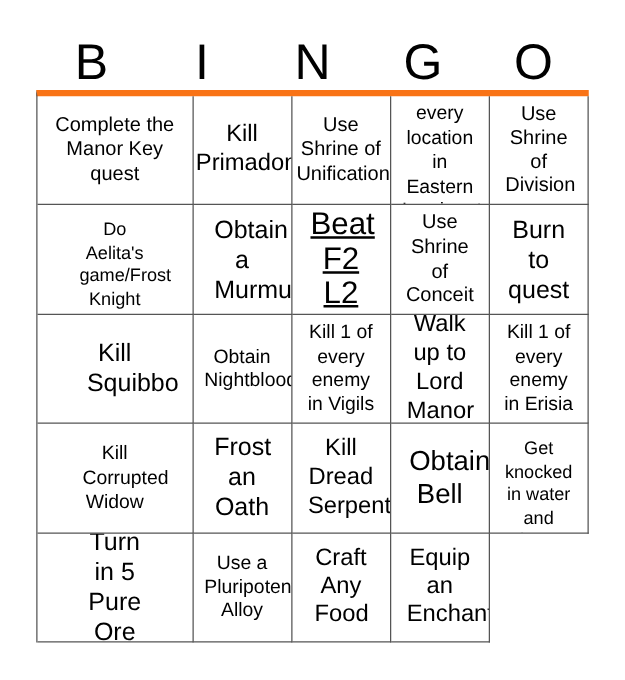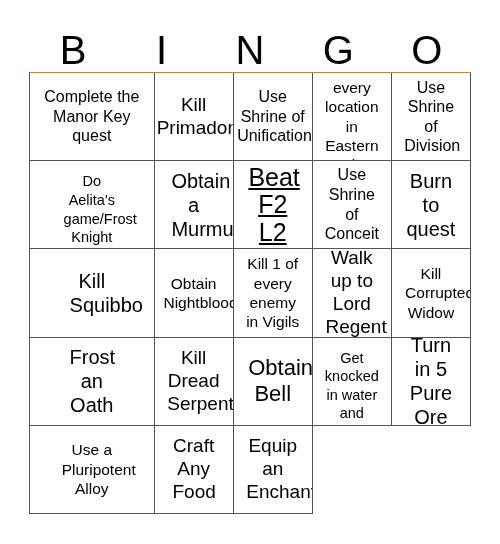--- a/index.html
+++ b/index.html
@@ -3,21 +3,21 @@
 <meta charset="utf-8">
 <style>
   html, body { margin: 0; padding: 0; background: #ffffff; }
   body { width: 500px; height: 544px; position: relative; overflow: hidden;
          font-family: "Liberation Sans", sans-serif; color: #000; }
   .header { position: absolute; left: 29px; top: 28px; width: 442px; height: 44px;
             display: grid; grid-template-columns: repeat(5, 1fr); }
   .header span { text-align: center; font-size: 40px; line-height: 44px; }
   .board { position: absolute; left: 29px; top: 72px; width: 442px; height: 442px;
            display: grid; grid-template-columns: repeat(5, 1fr); grid-template-rows: repeat(5, 1fr);
-           border-top: 1px solid #f97316; border-left: 1px solid #555; box-sizing: border-box; }
+           border-top: 5px solid #f97316; border-left: 1px solid #555; box-sizing: border-box; }
   .cell { border-right: 1px solid #555; border-bottom: 1px solid #555;
           display: flex; align-items: center; justify-content: center; text-align: center;
           box-sizing: border-box; padding: 0 2px; overflow: hidden; }
   .cell span { display: block; line-height: 1.15; }
   .f14 span { font-size: 14.5px; line-height: 1.28; margin-top: 28px; }
   .f15 span { font-size: 15.5px; line-height: 1.25; }
   .f16 span { font-size: 16px; line-height: 1.23; }
   .f18 span { font-size: 16px; line-height: 1.2; }
   .f19 span { font-size: 19px; line-height: 1.2; }
   .f20 span { font-size: 20px; line-height: 1.2; }
@@ -72,21 +72,24 @@
   <div class="cell f20">
       <span style="width:4ch">Kill Squibbo</span>
     </div>
   <div class="cell f15">
       <span style="width:7ch">Obtain Nightblood</span>
     </div>
   <div class="cell f15">
       <span style="width:7ch">Kill 1 of every enemy in Vigils</span>
     </div>
   <div class="cell f19">
-      <span style="width:5ch">Walk up to Lord Regent</span>
+      <span style="width:5ch">Walk up to Lord Manor</span>
+    </div>
+  <div class="cell f15">
+      <span style="width:7ch">Kill 1 of every enemy in Erisia</span>
     </div>
 
   <div class="cell f15">
       <span style="width:6ch">Kill Corrupted Widow</span>
     </div>
   <div class="cell f20">
       <span style="width:4ch">Frost an Oath</span>
     </div>
   <div class="cell f19">
       <span style="width:5ch">Kill Dread Serpent</span>

